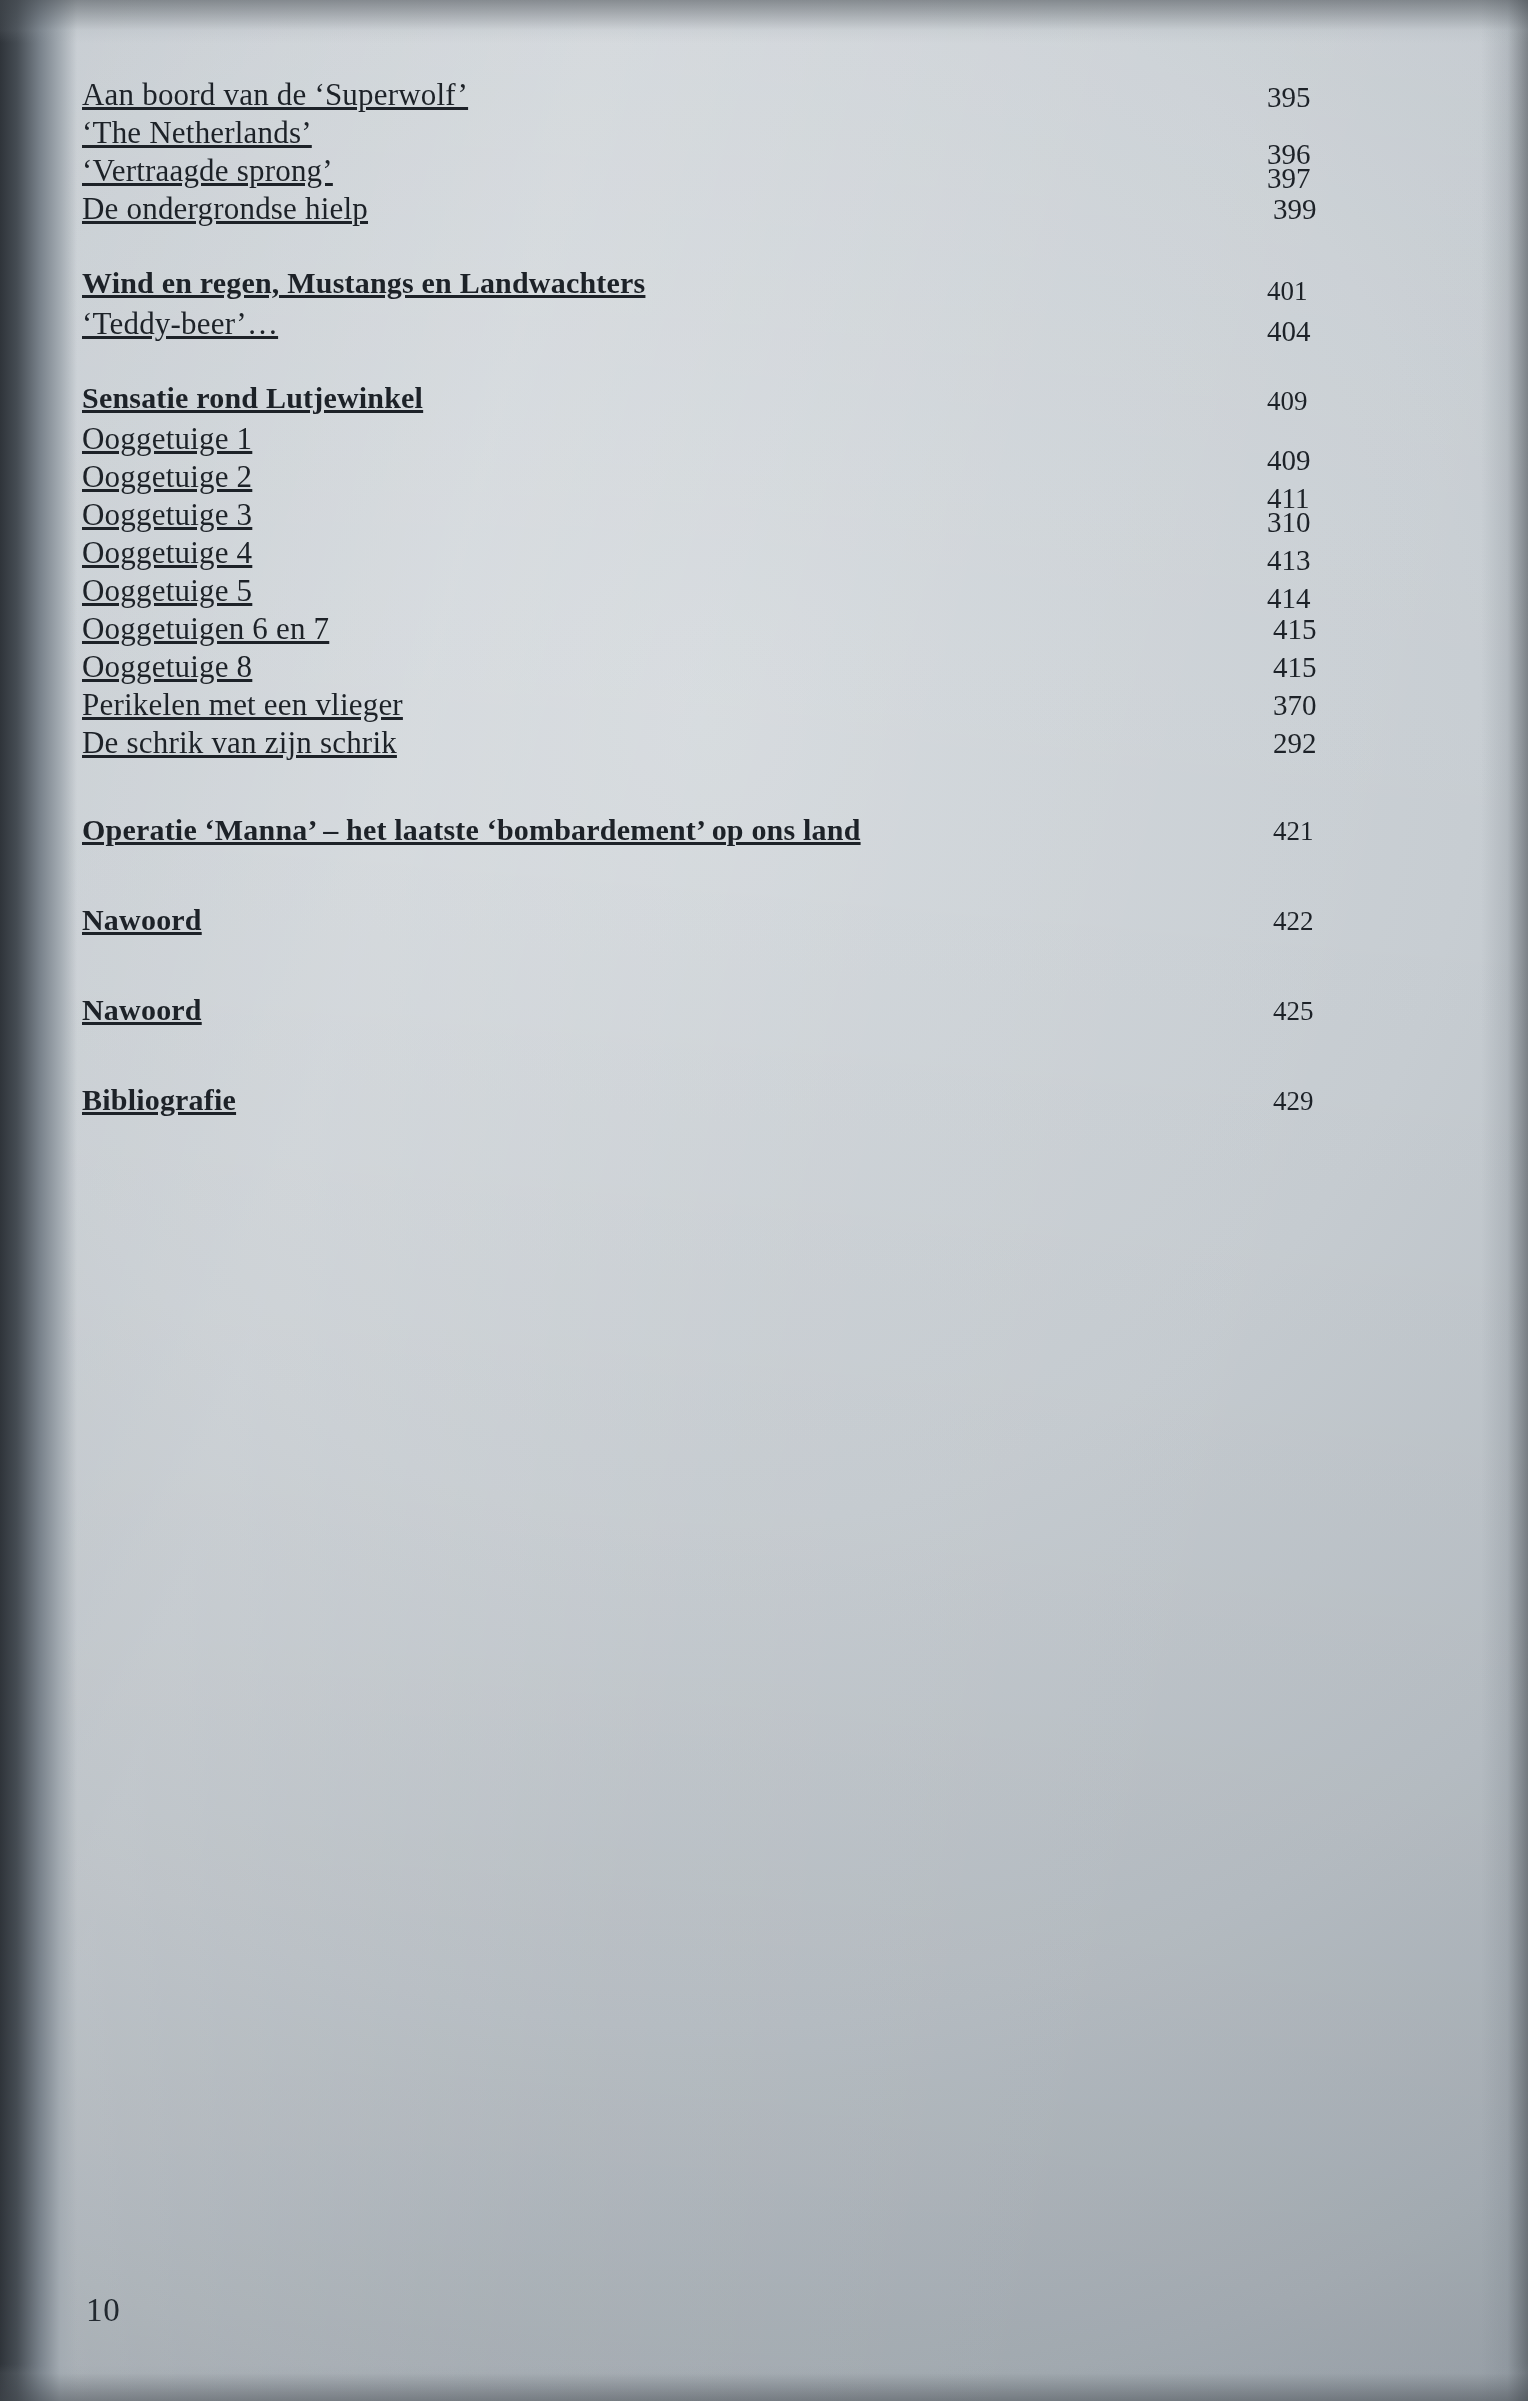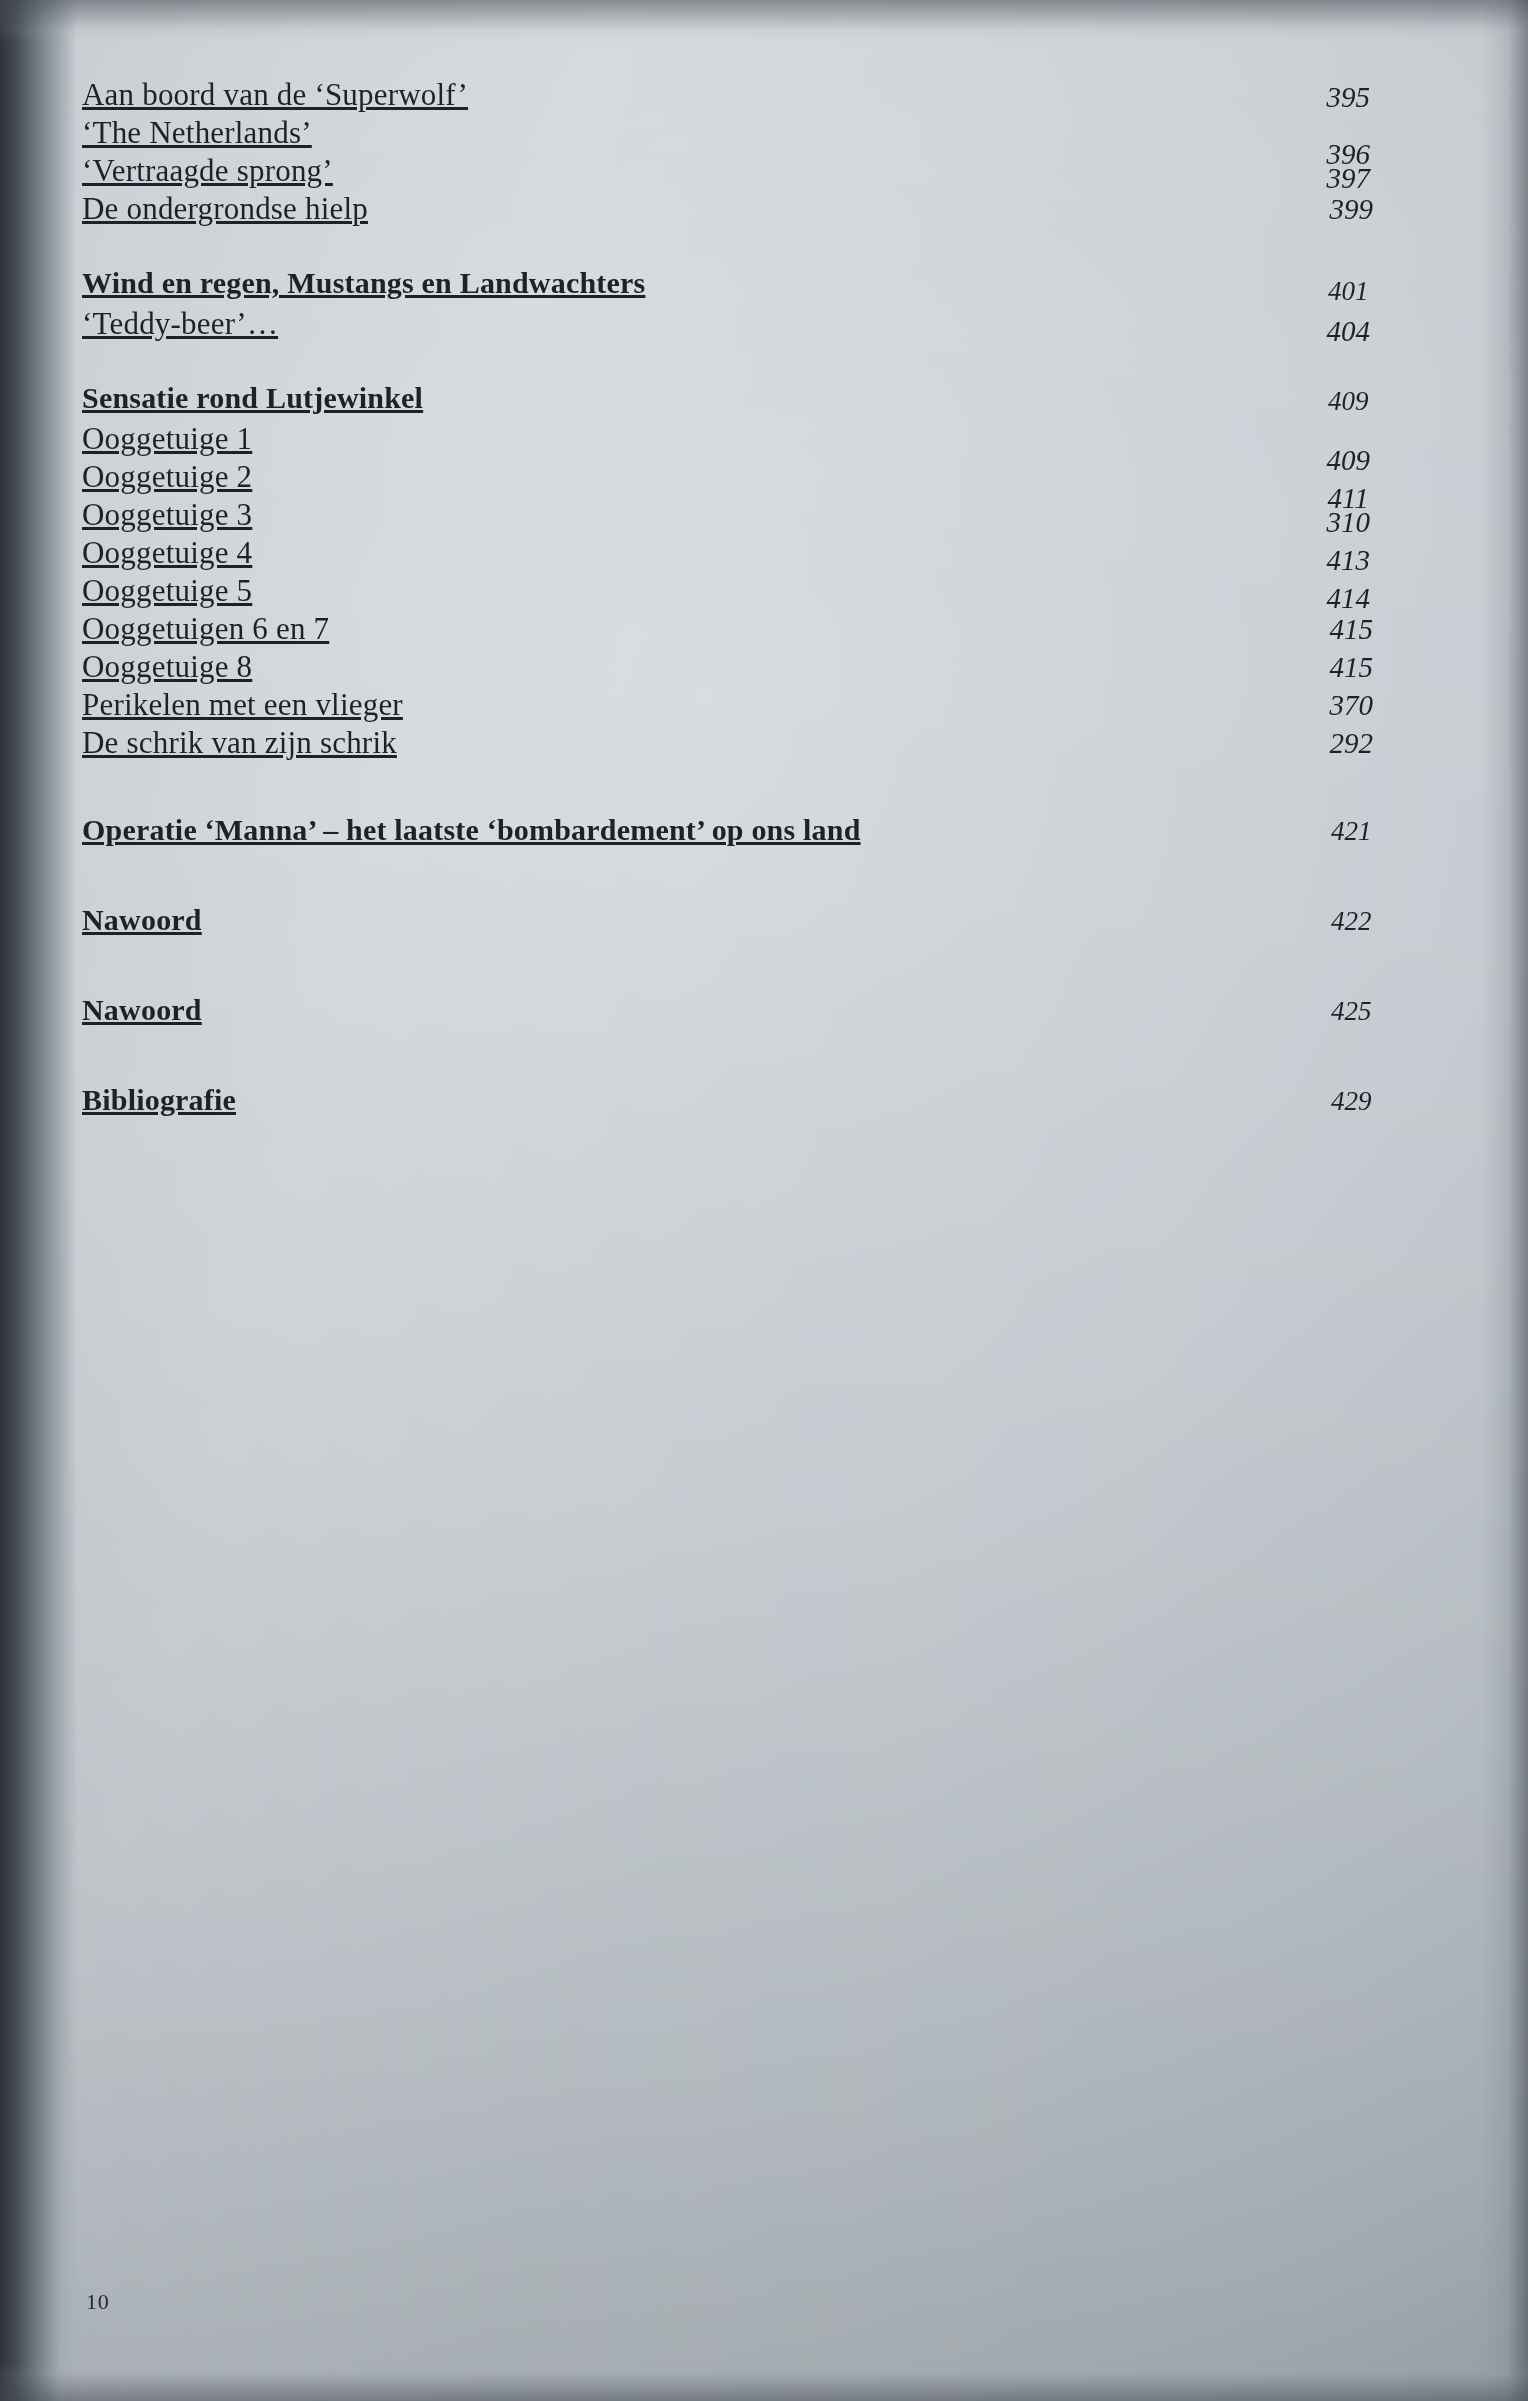--- a/index.html
+++ b/index.html
@@ -75,35 +75,35 @@
     white-space: nowrap;
     text-decoration: underline;
   }
   .toc-page {
     font-size: 29px;
     color: #1d2228;
     padding-right: 13.6px;
     white-space: nowrap;
   }
   
-  .toc-page-wrap { display: flex; justify-content: center; width: 176px; font-style: italic; }
+  .toc-page-wrap { display: flex; justify-content: flex-start; width: 176px; }
 
   .lvl-head .toc-title { font-weight: bold; font-size: 30px; }
   .lvl-head .toc-page { font-size: 27px; }
   .spacer-md { height: 37px; }
   .spacer-lg { height: 50px; }
 
   .row-h { height: 38px; }
   .row-h-head { height: 40px; }
 
   .folio {
     position: absolute;
     left: 86px;
-    bottom: 86px;
-    font-size: 22px;
+    bottom: 72px;
+    font-size: 33px;
     color: #222930;
     letter-spacing: 0.8px;
   }
   .nudge1 { position: relative; top: 2.4px; }
   .nudge2 { position: relative; top: 21px; }
   .nudge3 { position: relative; top: 7.2px; }
   .nudge4 { position: relative; top: 0; margin-left: 6px; }
 </style>
 </head>
 <body>

